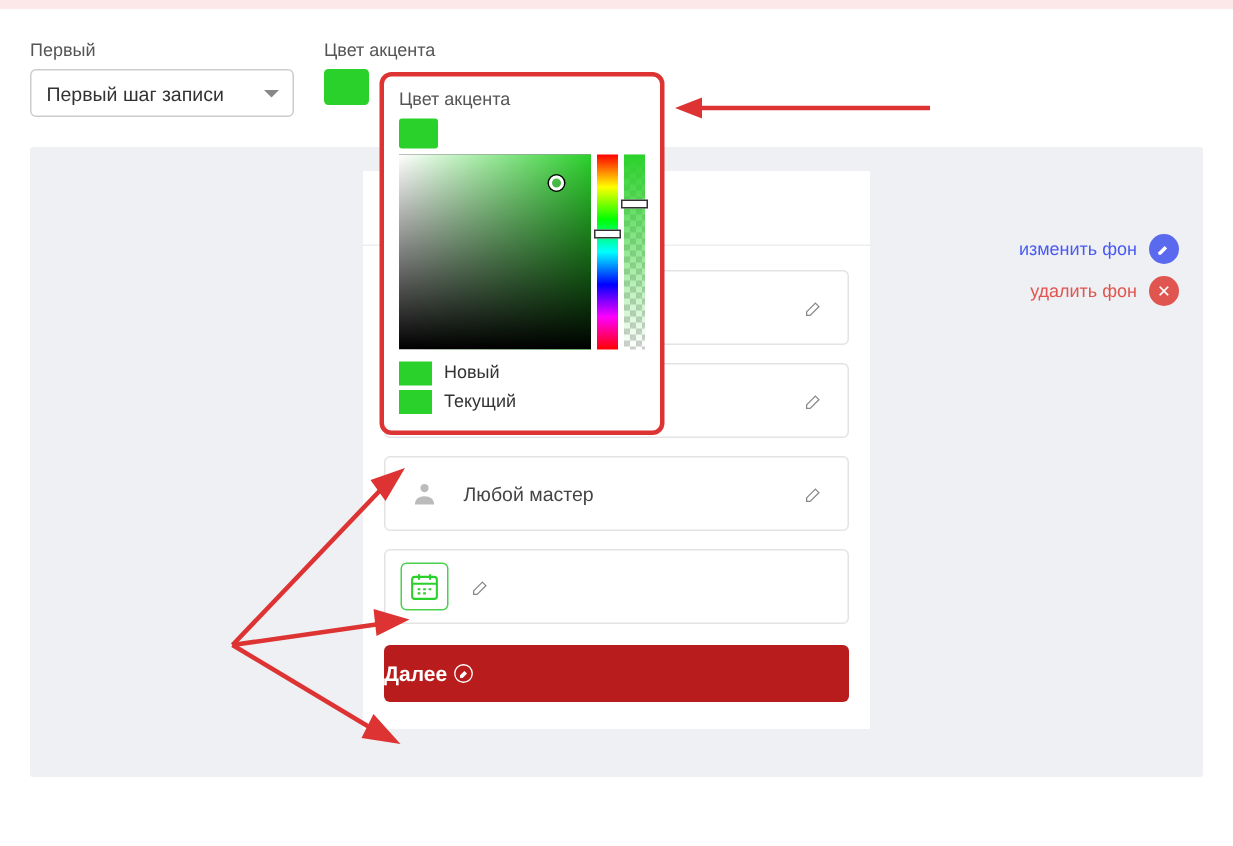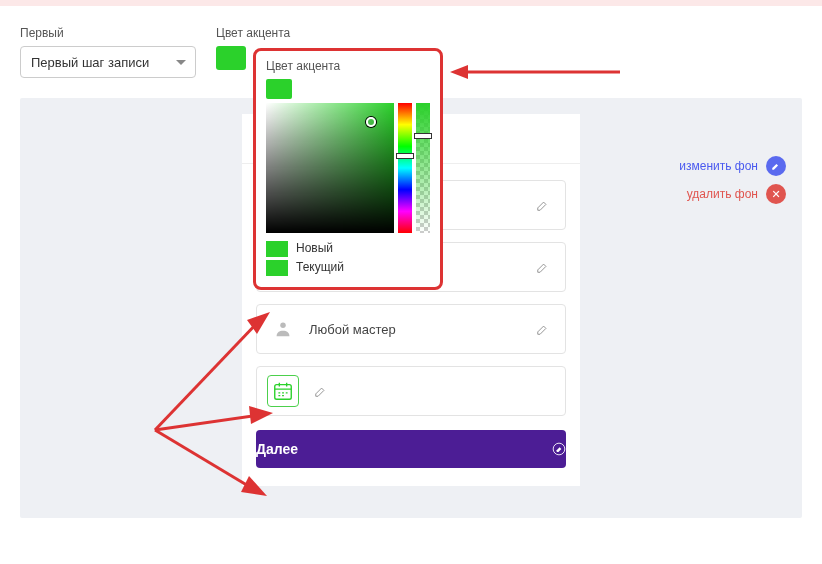--- a/index.html
+++ b/index.html
@@ -20,21 +20,21 @@
 .shop-title{font-size:12px;font-weight:bold;color:#1a1a1a}
 .shop-sub{font-size:10px;color:#777}
 .phone-body{background:#fff;padding:16px 14px 18px 14px}
 .card{display:flex;align-items:center;border:1px solid #e3e3e3;border-radius:4px;padding:8px 10px;margin-bottom:12px;gap:10px;background:#fff}
 .card .ico{width:32px;height:32px;display:flex;align-items:center;justify-content:center;border:1px solid #4cd04c;border-radius:4px}
 .card .ico.nob{border:none;color:#999}
 .card .ico svg{width:22px;height:22px}
 .card-text{flex:1;font-size:13px;font-weight:600;color:#222}
 .card-text.light{font-weight:400;color:#444}
 .edit-btn{width:24px;height:24px;display:flex;align-items:center;justify-content:center;color:#888;cursor:pointer}
-.next-btn{width:100%;background:#4c1d95;color:#fff;border:none;border-radius:4px;padding:11px 0;font-size:14px;font-weight:600;display:flex;align-items:center;justify-content:space-between;gap:4px;cursor:pointer;margin-top:14px}
+.next-btn{width:100%;background:#b91c1c;color:#fff;border:none;border-radius:4px;padding:11px 0;font-size:14px;font-weight:600;display:flex;align-items:center;justify-content:flex-start;gap:4px;cursor:pointer;margin-top:14px}
 .next-btn svg{width:14px;height:14px}
 .bg-actions{position:absolute;right:16px;top:58px;display:flex;flex-direction:column;gap:8px;align-items:flex-end}
 .bg-action{display:flex;align-items:center;gap:8px;font-size:12px;color:#4a5aef;cursor:pointer}
 .bg-action.del{color:#e0554f}
 .circ{width:20px;height:20px;border-radius:50%;display:flex;align-items:center;justify-content:center;color:#fff;font-size:11px}
 .circ.edit{background:#5a6aef}
 .circ.del{background:#e0554f}
 
 .picker{position:absolute;left:253px;top:48px;width:190px;background:#fff;border:3px solid #d33;border-radius:8px;z-index:50;padding-bottom:6px}
 .picker-head{padding:8px 10px 6px 10px;font-size:12px;color:#555}

